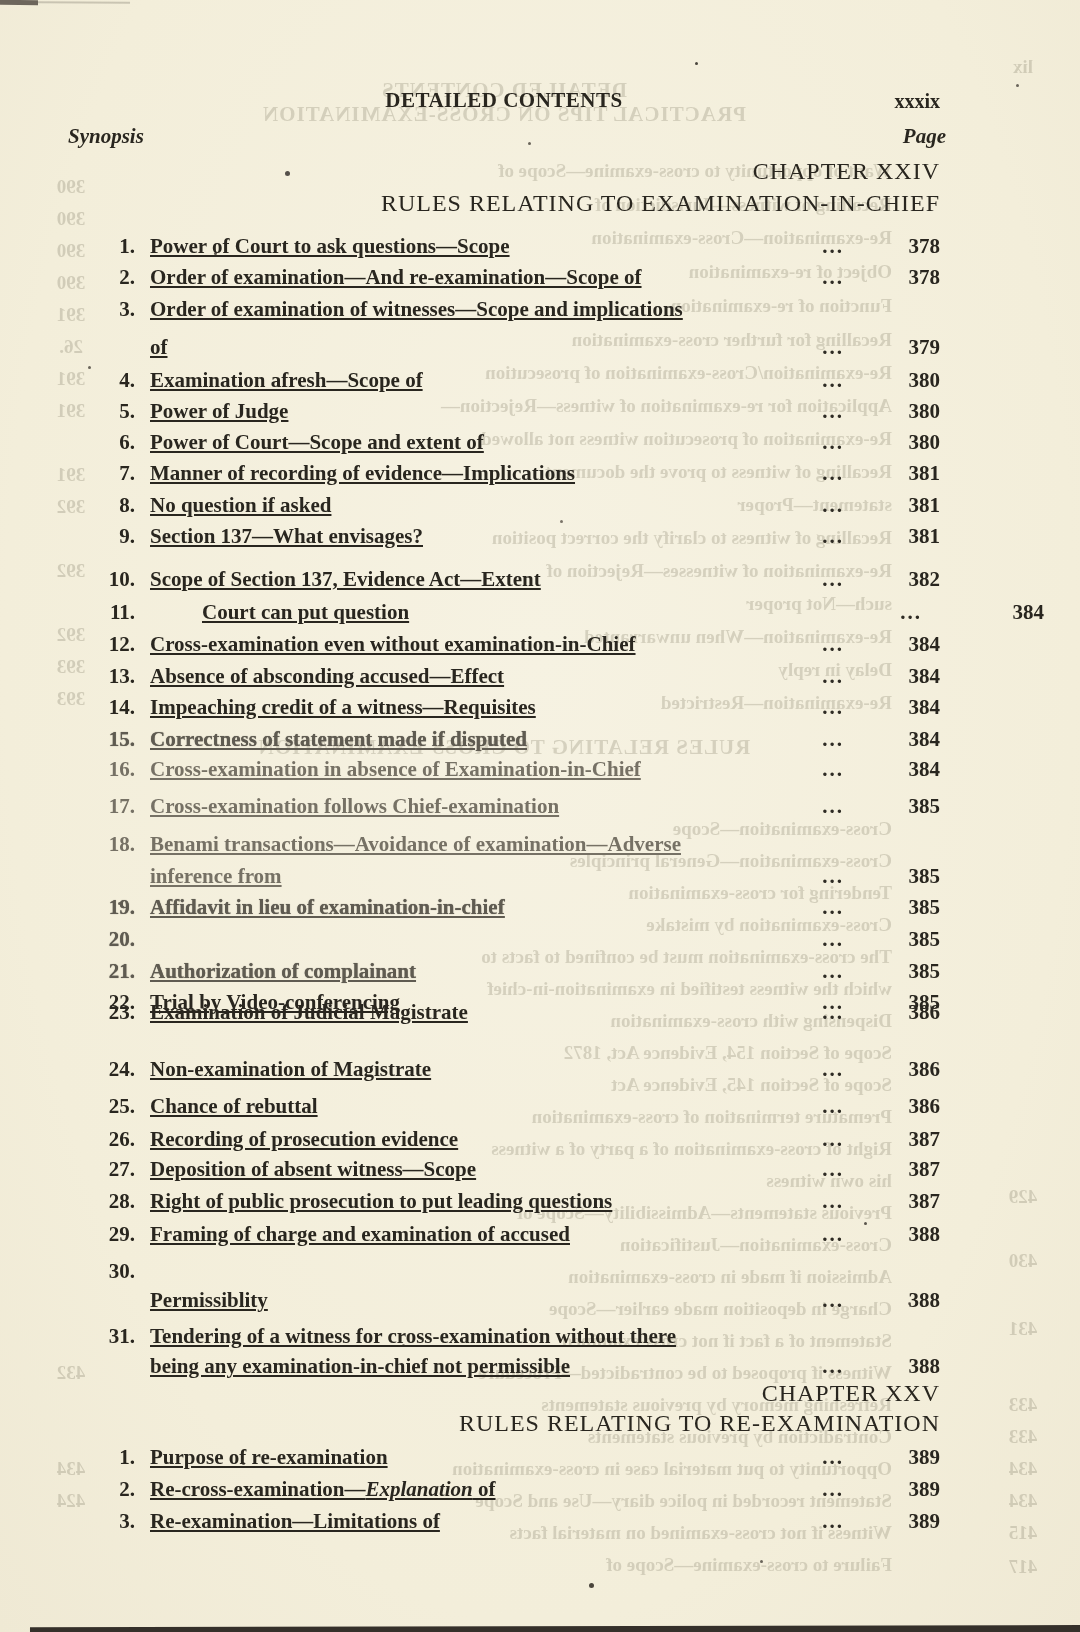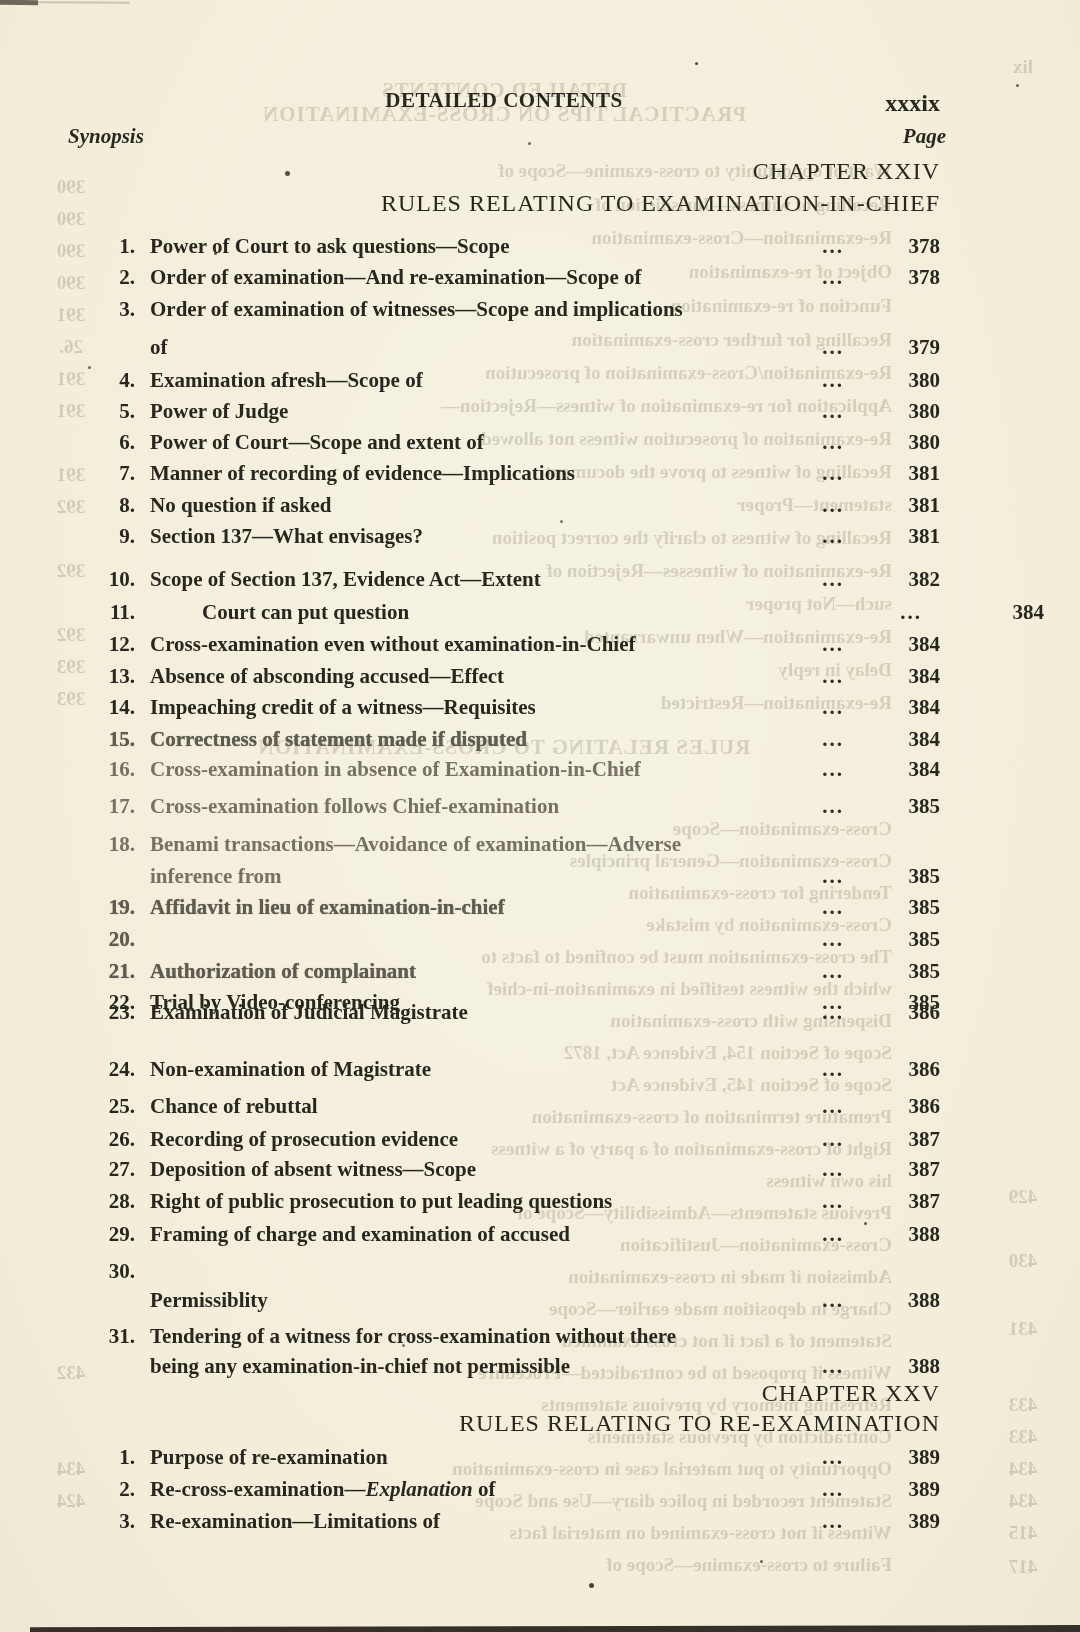--- a/index.html
+++ b/index.html
@@ -34,38 +34,38 @@
   .specks{position:absolute;left:0;top:0;width:3px;height:3px;border-radius:50%;background:transparent;
     box-shadow:
       695px 62px 0 0 #4a453c, 528px 142px 0 0 #6a655a, 286px 172px 0 1px #55504a,
       214px 252px 0 0 #5a554c, 88px 366px 0 0 #6a655a, 1016px 84px 0 0 #6a655a,
       560px 520px 0 0 #7a7468, 118px 902px 0 0 #6a655a, 864px 1222px 0 0 #5a554c,
       242px 1462px 0 0 #6a655a, 908px 1302px 0 0 #7a7468, 590px 1584px 0 1px #4a453c,
       760px 1560px 0 0 #6a655a, 402px 1344px 0 0 #7a7468;}
   
   .hdr-title{position:absolute;left:68px;top:88px;width:872px;text-align:center;
     font-weight:bold;font-size:21px;letter-spacing:.5px;}
-  .hdr-folio{position:absolute;right:140px;top:90px;font-size:24px;font-weight:bold;}
+  .hdr-folio{position:absolute;right:140px;top:90px;font-size:20px;font-weight:bold;}
   .hdr-syn{position:absolute;left:68px;top:124px;font-style:italic;font-weight:bold;font-size:21px;}
   .hdr-page{position:absolute;right:134px;top:124px;font-style:italic;font-weight:bold;font-size:21px;}
   
   .chhead{position:absolute;left:68px;width:872px;text-align:right;font-weight:normal;
     font-size:24px;letter-spacing:1px;white-space:nowrap;}
   .ch24-label{top:158px;}
   .ch24-title{top:190px;}
   .ch25-label{top:1380px;}
   .ch25-title{top:1410px;}
   
   .trow{
     position:absolute;left:68px;width:872px;height:32px;
     display:grid;grid-template-columns:67px 15px 663px 40px 87px;
     font-size:21px;font-weight:bold;line-height:32px;
   }
   .trow .num{grid-column:1;text-align:right;}
-  .trow .txt{grid-column:3;white-space:nowrap;}
+  .trow .txt{grid-column:3;white-space:nowrap;text-decoration:underline;}
   .trow .dots{grid-column:4;text-align:center;letter-spacing:2px;color:#2e2b24;}
   .trow .pg{grid-column:5;text-align:right;}
   .trow.fade1 .num,.trow.fade1 .txt{color:#5f5b51;text-shadow:0 0 .8px #5f5b51;}
   .trow.fade2 .num,.trow.fade2 .txt{color:#767165;filter:blur(.5px);}
 </style>
 </head>
 <body>
 
 <div class="page">
 

